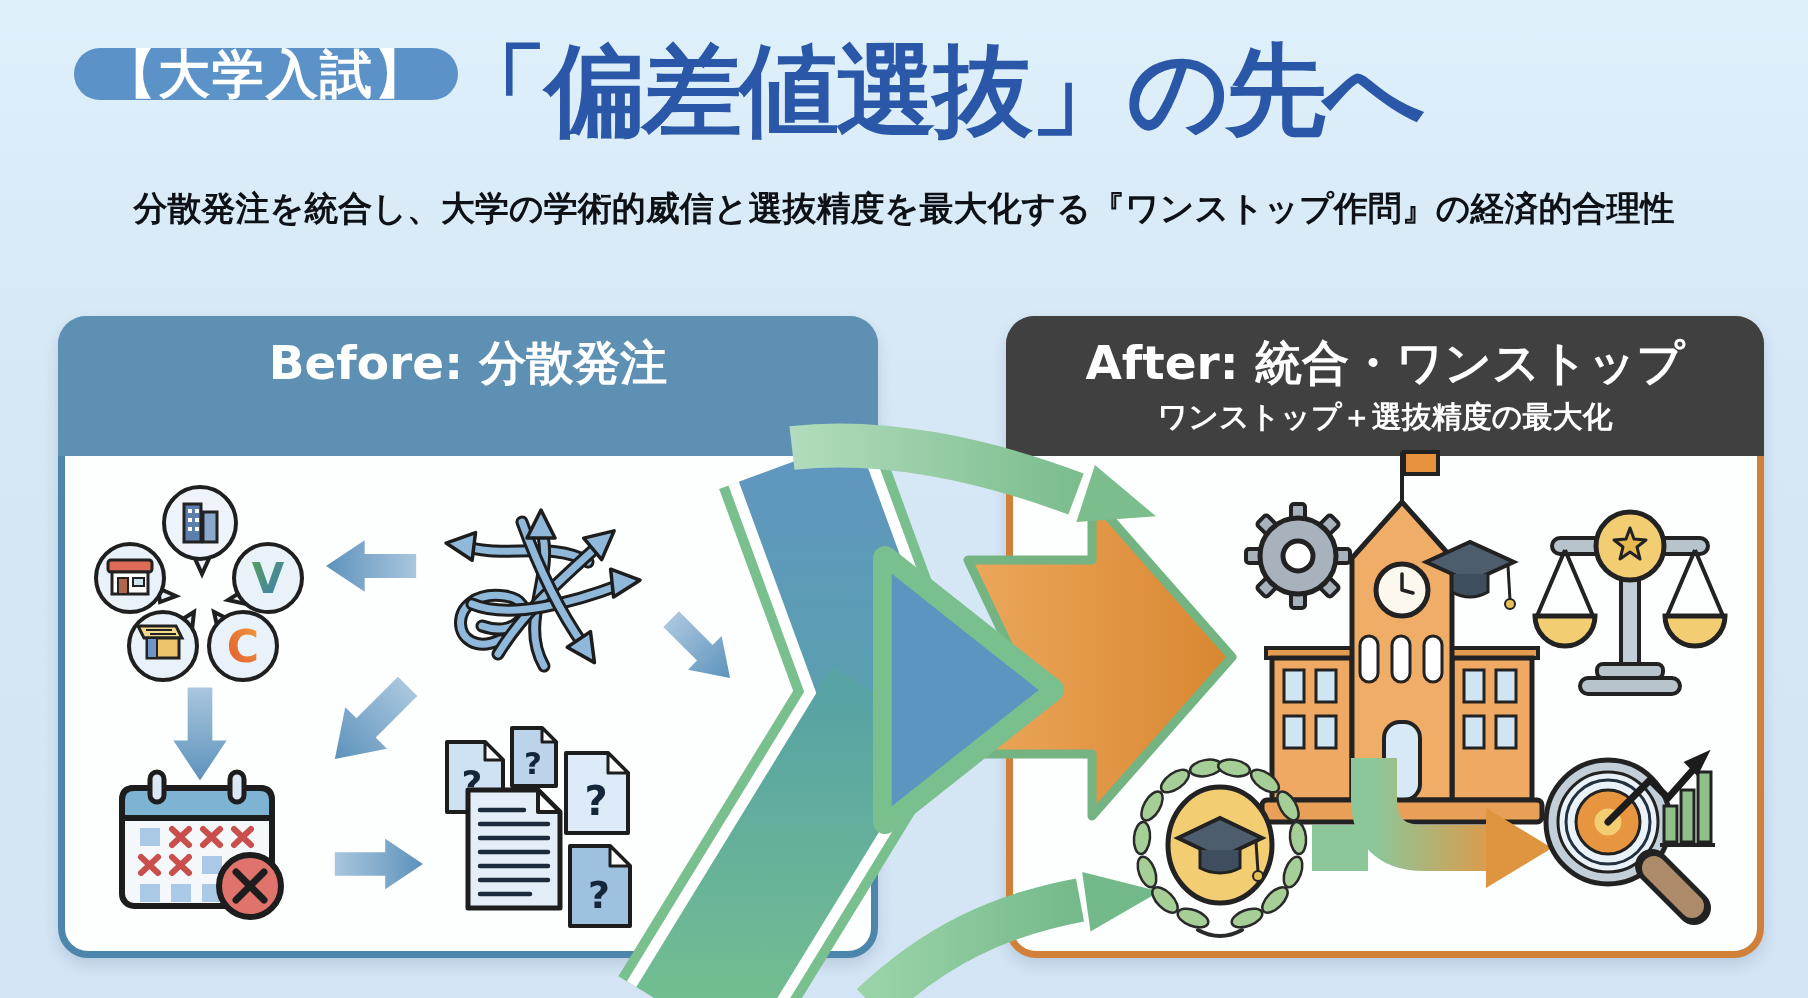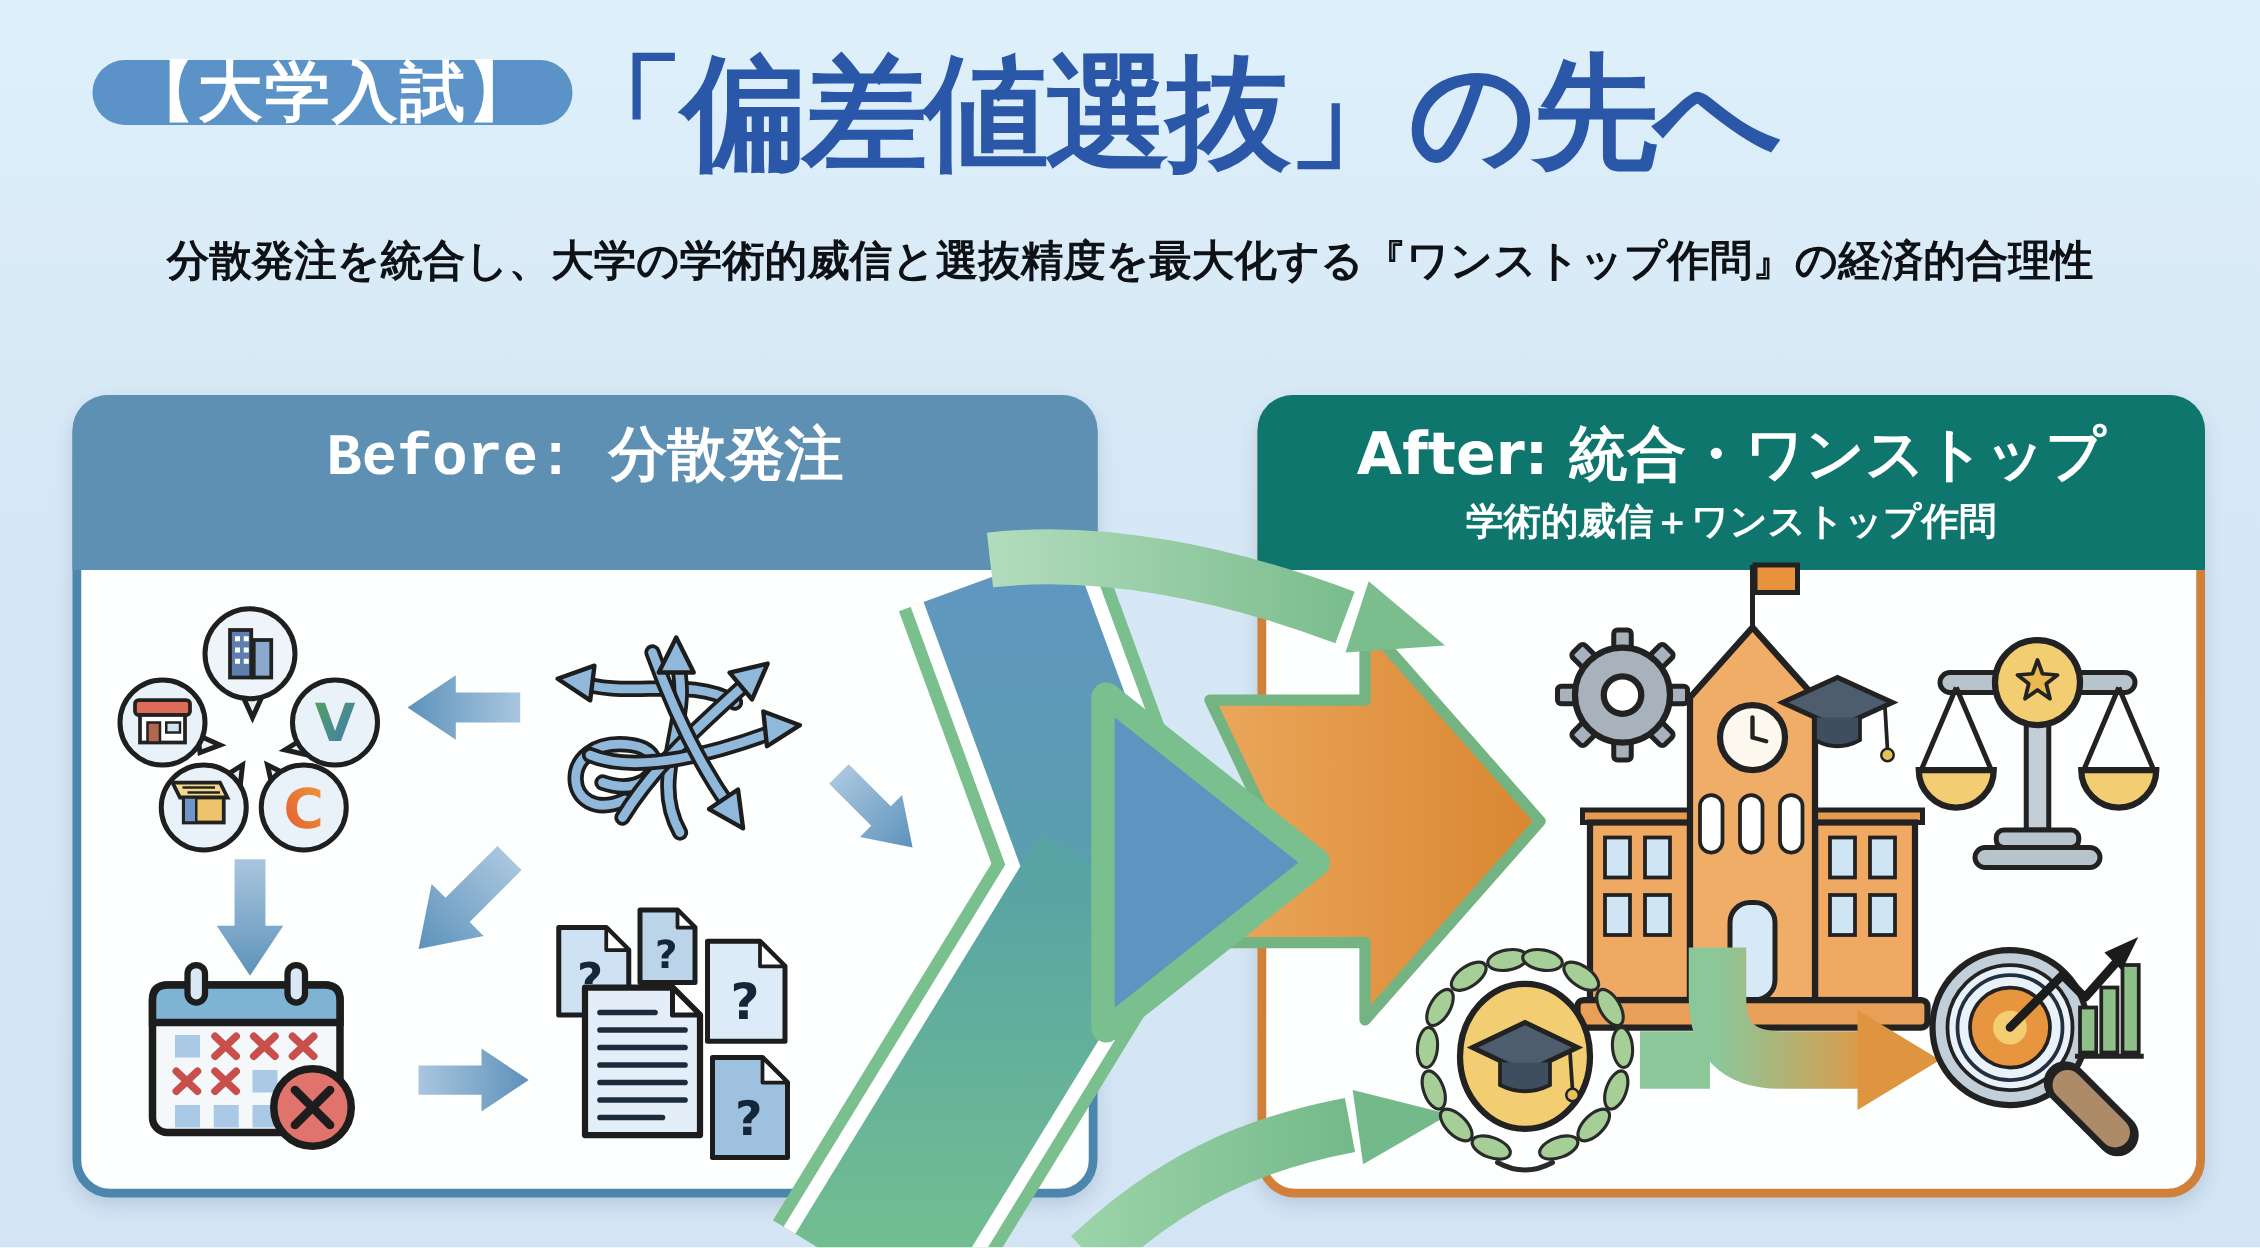--- a/index.html
+++ b/index.html
@@ -10,26 +10,26 @@
   .badge{position:absolute;left:74px;top:48px;background:#5b92c7;color:#ffffff;
     font-size:52px;font-weight:800;padding:0 30px;border-radius:48px;line-height:1;
     letter-spacing:2px;}
   .main-title{position:absolute;left:436px;top:14px;margin:12px;color:#2a57a7;
     font-size:100px;font-weight:800;letter-spacing:-3px;line-height:1.3;white-space:nowrap;}
   .subtitle{position:absolute;left:0;top:186px;width:1808px;margin:0;text-align:center;
     color:#0e1216;font-size:34px;font-weight:700;letter-spacing:0px;}
   
   .panel{position:absolute;top:316px;height:628px;background:#fdfefe;border-radius:30px;
     box-shadow:0 6px 14px rgba(60,90,120,.18);}
-  .panel.before{left:58px;width:806px;border:7px solid #4d86ac;font-family:Liberation Mono, monospace;}
+  .panel.before{left:58px;width:806px;border:7px solid #4d86ac;}
   .panel.after{left:1006px;width:744px;border:7px solid #d08038;}
   .panel-header{position:absolute;left:-7px;top:-7px;right:-7px;height:140px;
     border-radius:28px 28px 0 0;text-align:center;color:#ffffff;}
   .panel.before .panel-header{background:#5e90b4;}
-  .panel.after .panel-header{background:#0f766e;}
+  .panel.after .panel-header{background:#404040;}
   .panel-header h2{margin:16px 0 2px 0;font-size:47px;font-weight:800;letter-spacing:0;}
   .panel-header p{margin:2px 0 0 0;font-size:30px;font-weight:700;}
   
   svg.art{position:absolute;left:0;top:0;width:1808px;height:998px;pointer-events:none;}
   svg text{font-family:"DejaVu Sans","Liberation Sans",sans-serif;}
 </style>
 </head>
 <body>
 
 <div class="canvas">
@@ -40,21 +40,21 @@
 
   <section class="panel before">
     <div class="panel-header">
       <h2>Before: 分散発注</h2>
     </div>
   </section>
 
   <section class="panel after">
     <div class="panel-header">
       <h2>After: 統合・ワンストップ</h2>
-      <p>学術的威信＋ワンストップ作問</p>
+      <p>ワンストップ＋選抜精度の最大化</p>
     </div>
   </section>
 
   <svg class="art" viewBox="0 0 1808 998">
     <defs>
       <linearGradient id="gArrow" x1="0%" y1="0%" x2="100%" y2="0%">
         <stop offset="0" stop-color="#a9c6de"></stop>
           <stop offset="1" stop-color="#5d92bb"></stop>
       </linearGradient>
       <linearGradient id="gBandTop" x1="0" y1="0" x2="0" y2="1">

